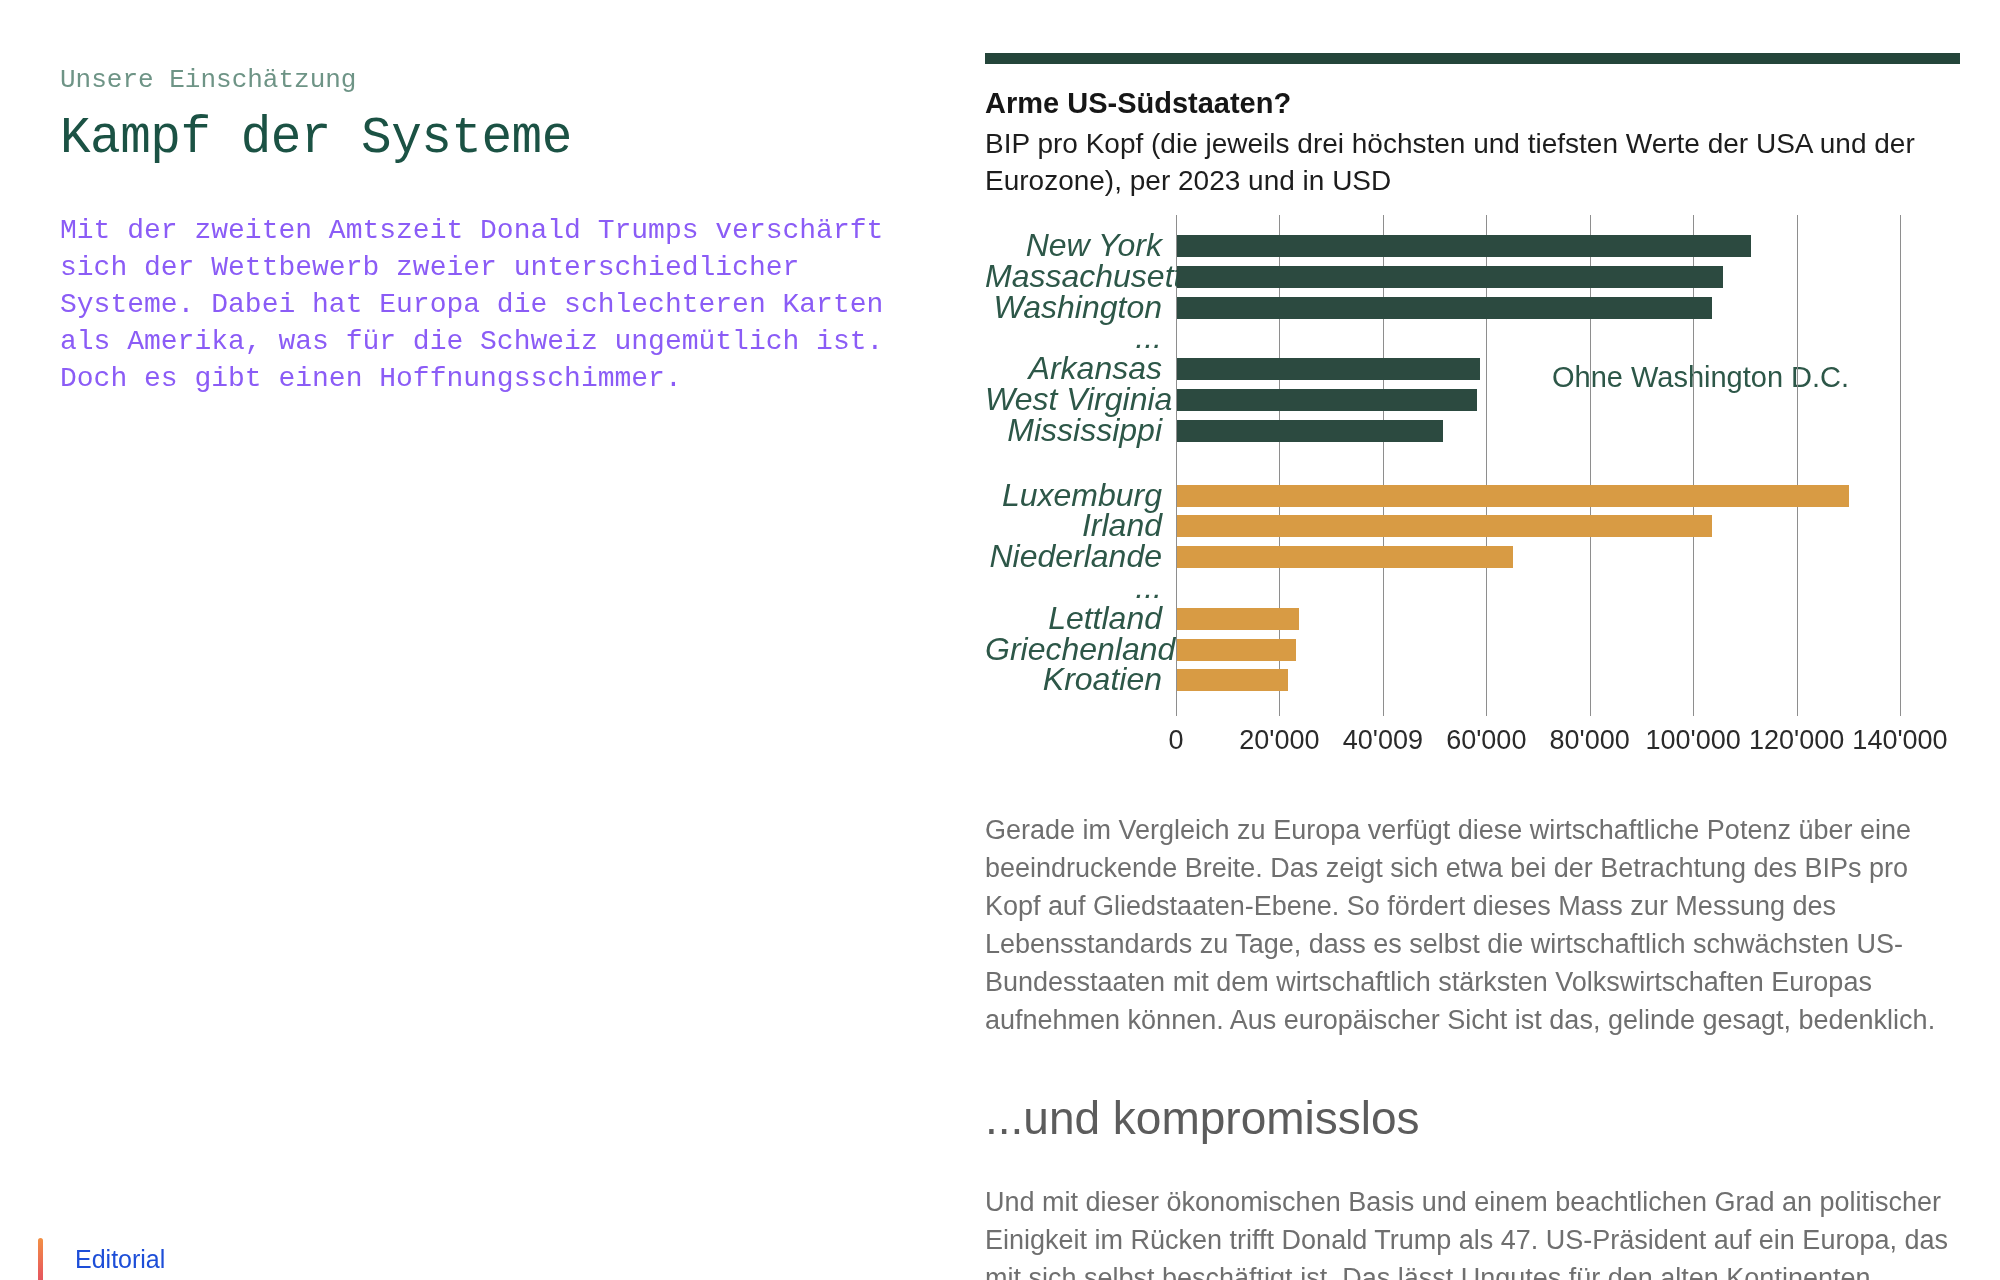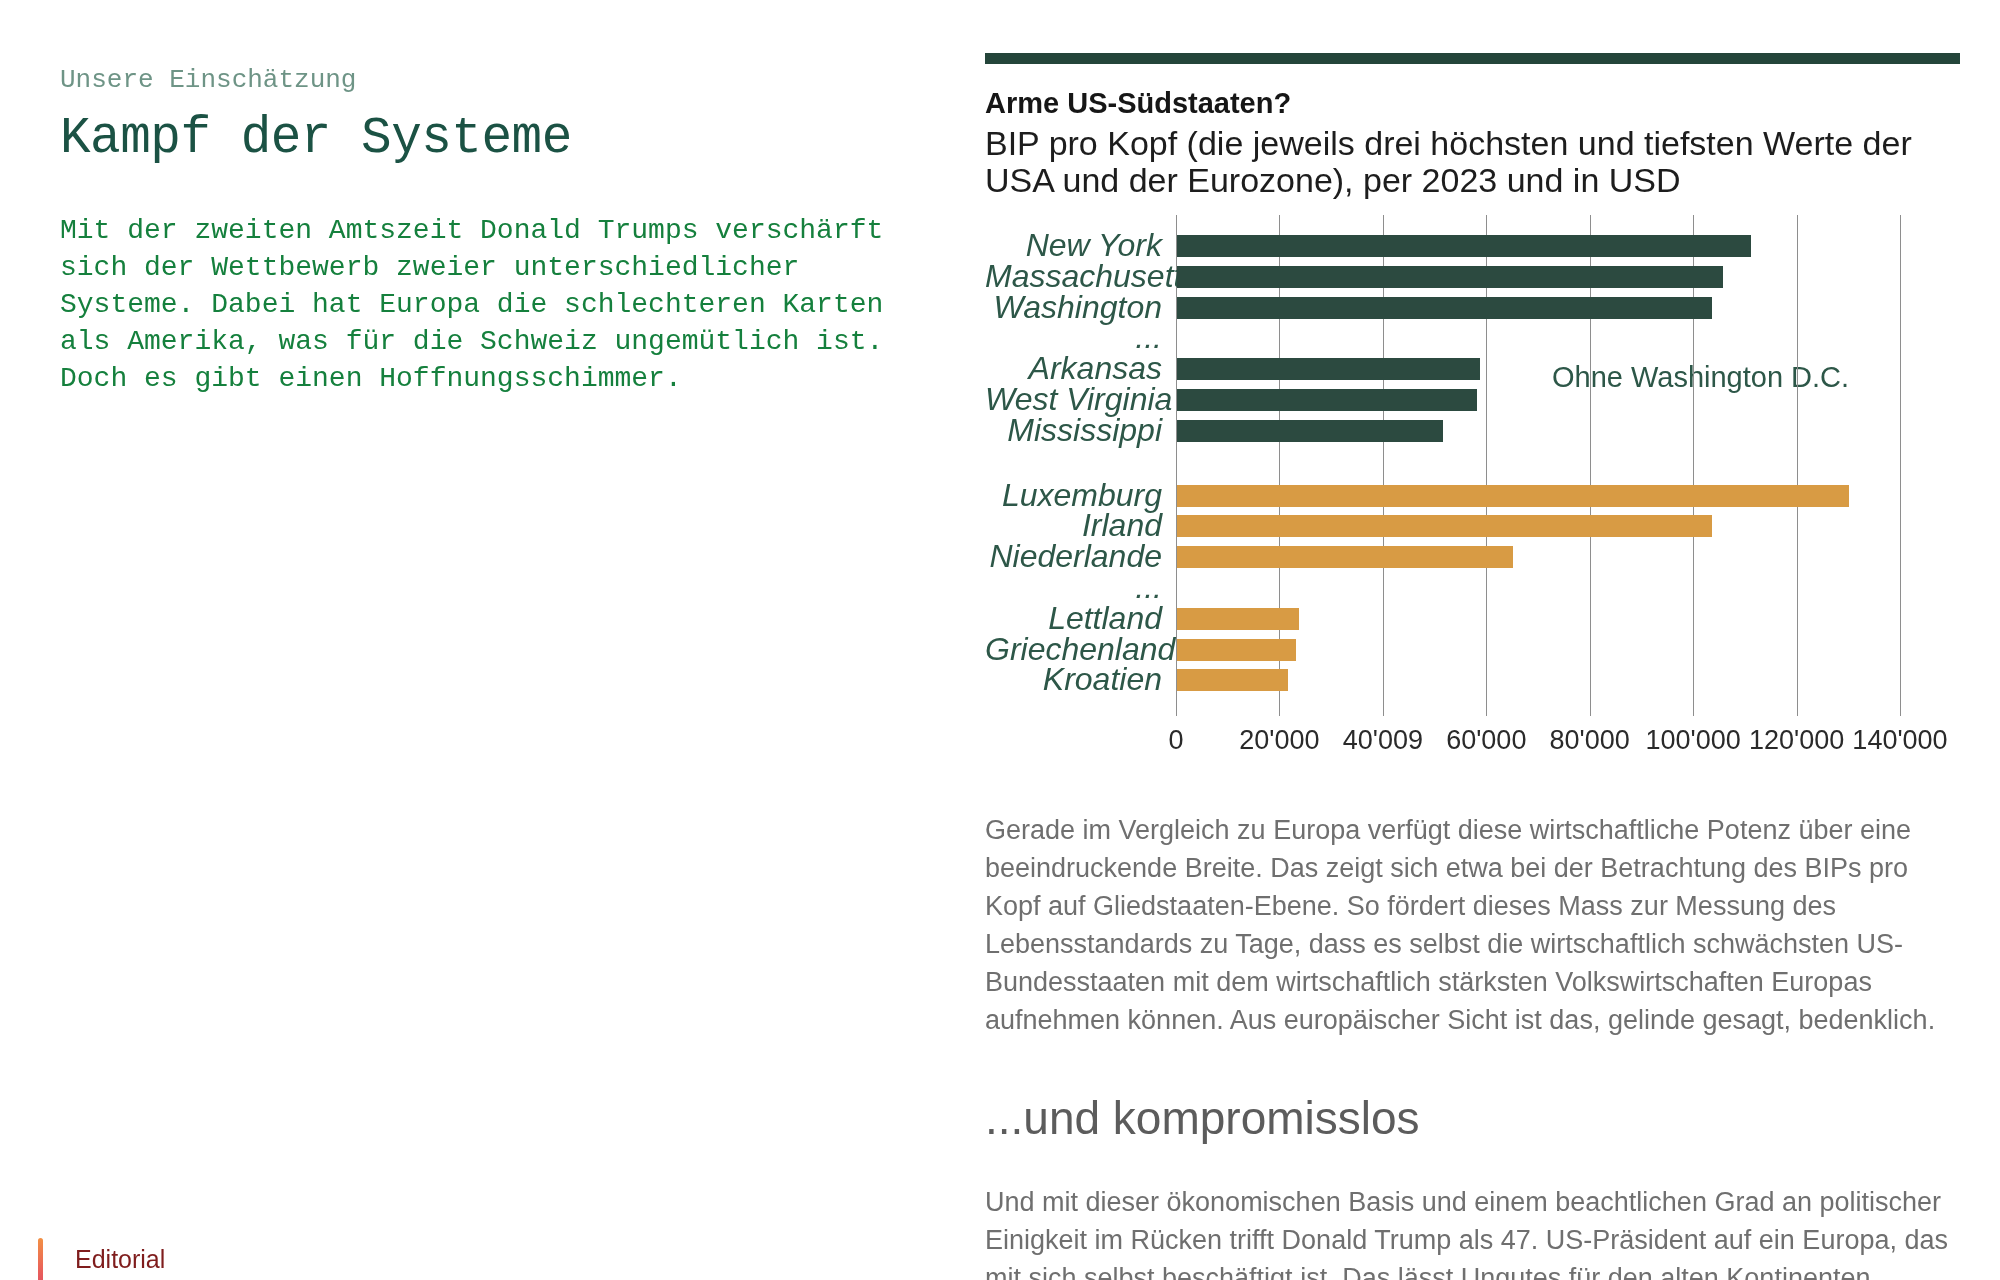--- a/index.html
+++ b/index.html
@@ -5,43 +5,43 @@
   html,body { margin:0; padding:0; }
   .page {
     position:relative; width:2000px; height:1280px; overflow:hidden;
     background:#ffffff; font-family:"Liberation Sans", sans-serif;
     color:#1d1d1d;
   }
   
   .left-col { position:absolute; left:60px; top:65px; width:855px;font-family:Liberation Mono, monospace; }
   .eyebrow { font-size:26px; color:#6e9486; }
   .main-title { margin-top:15px; font-size:51px; font-weight:400; color:#1b5244; letter-spacing:-0.5px; }
-  .intro { margin-top:45px; font-size:28px; line-height:37px; color:#15803d; }
+  .intro { margin-top:45px; font-size:28px; line-height:37px; color:#8b5cf6; }
   
   .right-col { position:absolute; left:985px; top:53px; width:975px; }
   .chart-rule { height:11px; background:#24453a; }
   .chart-title { margin-top:22px; font-size:29px; font-weight:700; color:#161616; line-height:34px; }
-  .chart-subtitle { margin-top:5px; font-size:34px; line-height:37px; color:#1d1d1d; }
+  .chart-subtitle { margin-top:5px; font-size:28px; line-height:37px; color:#1d1d1d; }
   .chart-source { margin-top:2px; font-size:28px; color:#9e9e9e; text-align:right; padding-right:22px; }
   
   .bar-chart { position:relative; margin-top:16px; height:560px; }
   .chart-gridline { position:absolute; top:0; width:1px; height:501px; background:#8e8e8e; }
   .chart-x-tick-label { position:absolute; transform:translateX(-50%); font-size:27px; color:#2a2a2a; white-space:nowrap; }
   .chart-row-label { position:absolute; text-align:right; font-style:italic; font-size:32px; color:#2d5748; white-space:nowrap; }
   .chart-bar { position:absolute; }
   .chart-annotation { position:absolute; left:567px; top:146px; font-size:29px; color:#2d5748; white-space:nowrap; }
   
   .body-para { font-size:27px; line-height:38px; color:#6f6f6f; }
   .para-1 { margin-top:36px; }
   .section-heading { margin-top:52px; font-size:46px; font-weight:400; color:#5c5c5c; }
   .para-2 { margin-top:38px; }
   
   .editorial { position:absolute; left:38px; top:1238px; display:flex; align-items:flex-start; }
   .editorial-bar { width:5px; height:55px; border-radius:3px; background:linear-gradient(180deg,#f29044 0%,#e9605a 60%,#dc4a63 100%); }
-  .editorial-label { margin-left:32px; margin-top:7px; font-size:25px; color:#7f1d1d; }
+  .editorial-label { margin-left:32px; margin-top:7px; font-size:25px; color:#1d4ed8; }
 </style>
 </head>
 <body>
 
 <div class="page">
 
   <div class="left-col">
     <div class="eyebrow">Unsere Einschätzung</div>
     <div class="main-title">Kampf der Systeme</div>
     <div class="intro">Mit der zweiten Amtszeit Donald Trumps verschärft sich der Wettbewerb zweier unterschiedlicher Systeme. Dabei hat Europa die schlechteren Karten als Amerika, was für die Schweiz ungemütlich ist. Doch es gibt einen Hoffnungsschimmer.</div>

